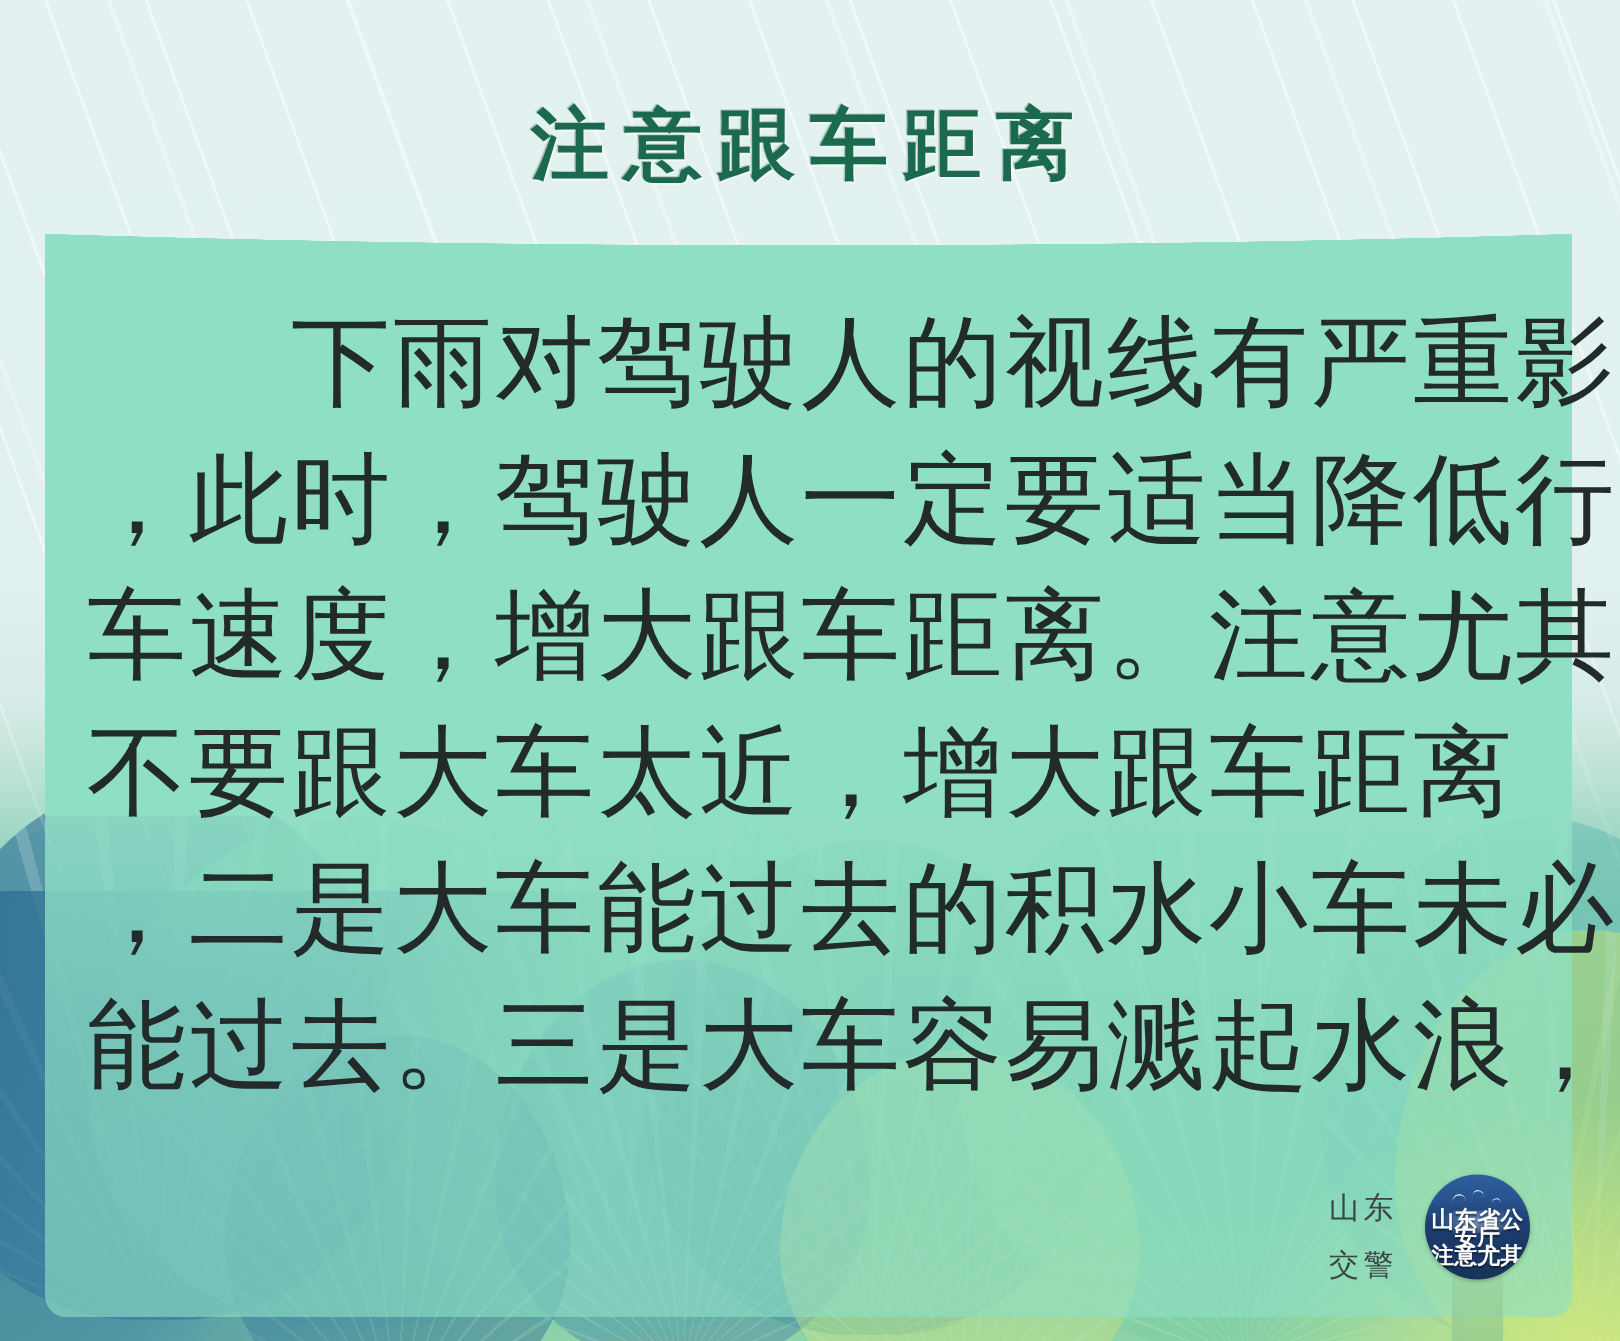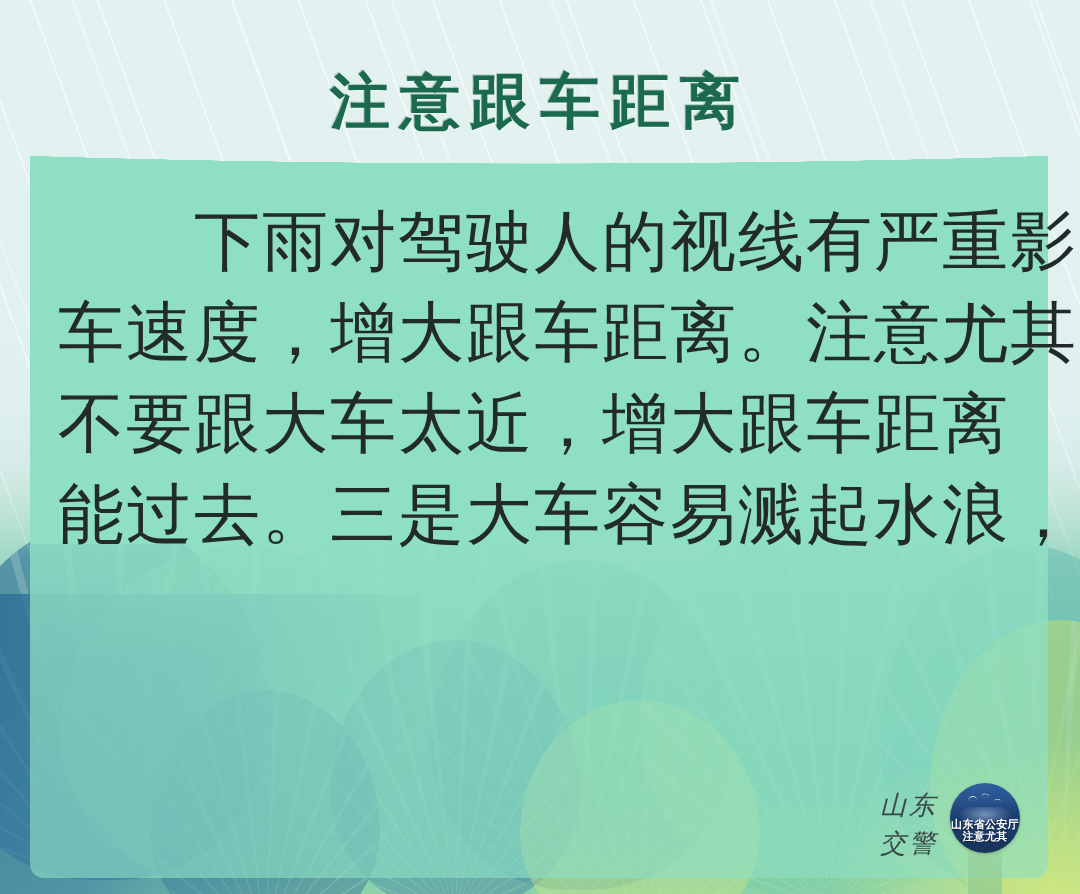--- a/index.html
+++ b/index.html
@@ -135,21 +135,21 @@
       rgba(142,223,196,.62) 100%);
   }
 
   
   .poster-title {
     position: absolute;
     left: 0; right: 0;
     top: 62px;
     text-align: center;
     font-family: "DejaVu Sans", "Liberation Sans", sans-serif;
-    font-size: 60px;
+    font-size: 52px;
     font-weight: 700;
     letter-spacing: 10px;
     color: #1c6a4e;
     text-shadow: 1px 1px 0 rgba(255,255,255,.45), -1px -1px 0 rgba(12,70,50,.25);
     white-space: nowrap;
   }
 
   
   .body-copy {
     position: absolute;
@@ -169,25 +169,24 @@
   
   .signature {
     position: absolute;
     left: 876px;
     top: 786px;
     width: 66px;
     text-align: center;
   }
   .signature-line {
     font-family: "DejaVu Sans", "Liberation Sans", sans-serif;
-    font-size: 26px;
+    font-size: 20px;
     line-height: 38px;
     color: #3b4746;
     letter-spacing: 3px;
-    font-style: italic;
   }
 
   
   .badge {
     position: absolute;
     left: 950px;
     top: 783px;
     width: 70px;
     height: 70px;
     border-radius: 50%;
@@ -217,21 +216,21 @@
   .badge-bird.b1 { left: 18px; top: 13px; }
   .badge-bird.b2 { left: 31px; top: 10px; transform: rotate(6deg) scale(.85); }
   .badge-bird.b3 { left: 43px; top: 15px; transform: rotate(-3deg) scale(.7); }
   .badge-text {
     position: absolute;
     left: 0; right: 0;
     bottom: 10px;
     text-align: center;
     color: #ffffff;
     font-family: "DejaVu Sans", "Liberation Sans", sans-serif;
-    font-size: 11px;
+    font-size: 15px;
     font-weight: 700;
     line-height: 12px;
     letter-spacing: .3px;
     text-shadow: 0 1px 1px rgba(0,0,0,.45);
   }
 
   
   .badge-stalk {
     position: absolute;
     left: 968px;
@@ -265,22 +264,24 @@
   <div class="rain-sky"></div>
   <div class="rain"></div>
 
   <div class="mint-panel-top"></div>
   <div class="mint-panel-fade"></div>
 
   <div class="poster-title">注意跟车距离</div>
 
   <div class="body-copy">
     <div class="copy-line">　　下雨对驾驶人的视线有严重影响</div>
+    <div class="copy-line">，此时，驾驶人一定要适当降低行</div>
     <div class="copy-line">车速度，增大跟车距离。注意尤其</div>
     <div class="copy-line">不要跟大车太近，增大跟车距离</div>
+    <div class="copy-line">，二是大车能过去的积水小车未必</div>
     <div class="copy-line">能过去。三是大车容易溅起水浪，</div>
   </div>
 
   <div class="signature">
     <div class="signature-line">山东</div>
     <div class="signature-line">交警</div>
   </div>
 
   <div class="badge-stalk"></div>
 

